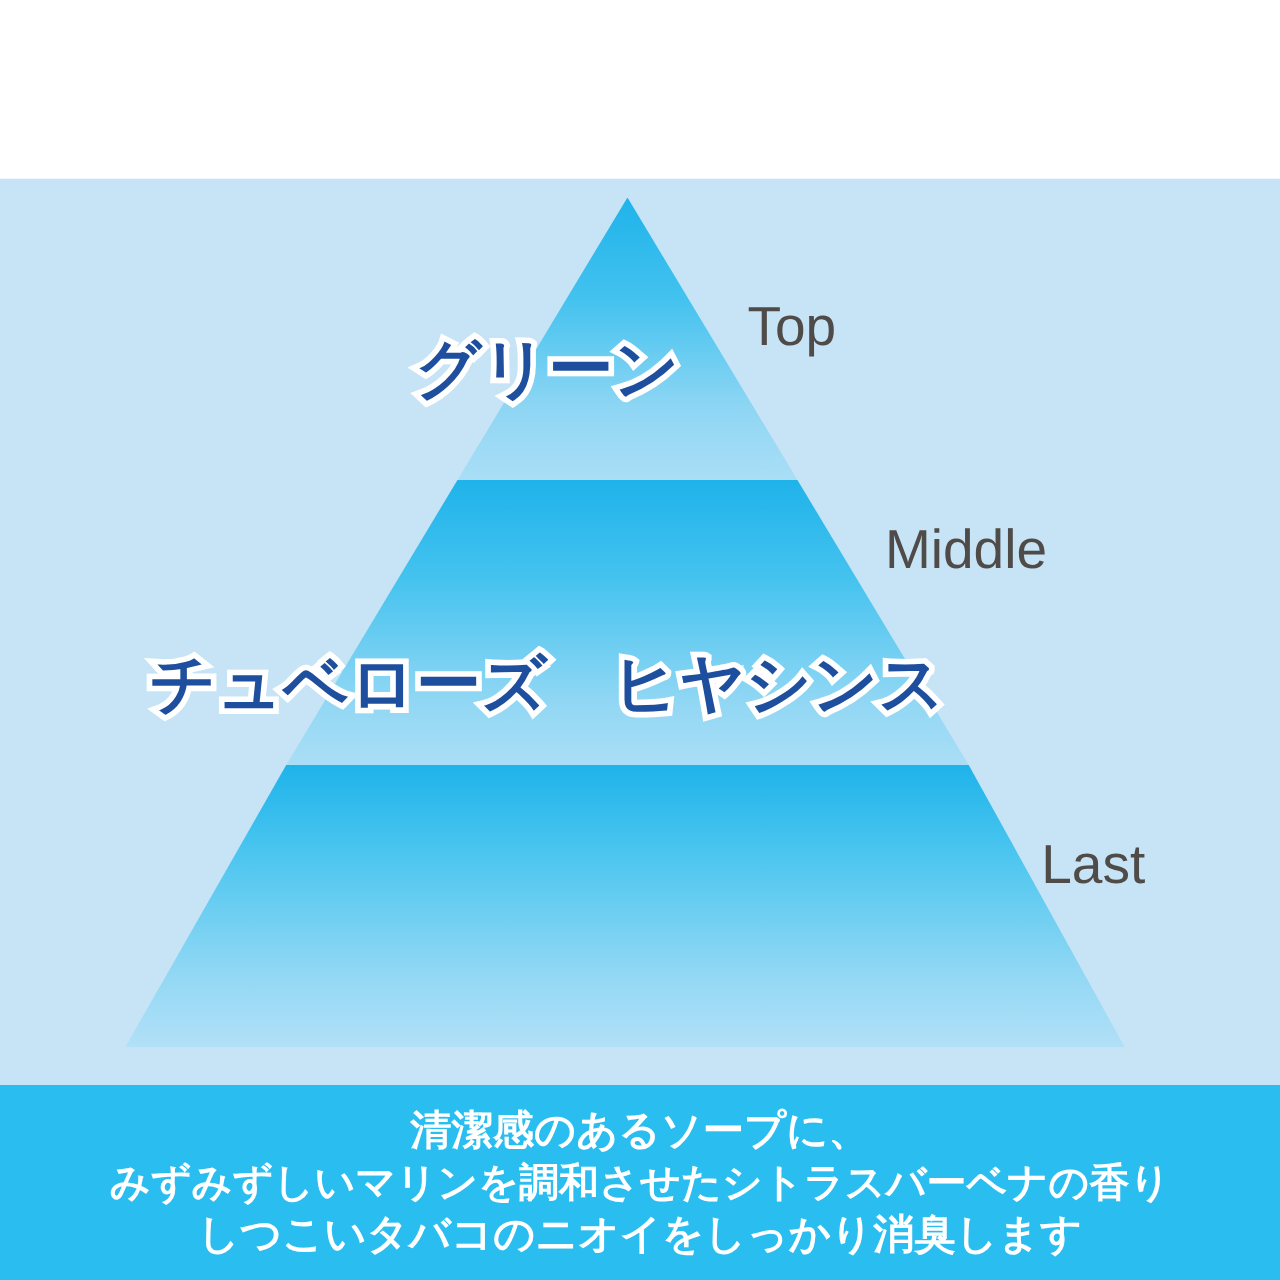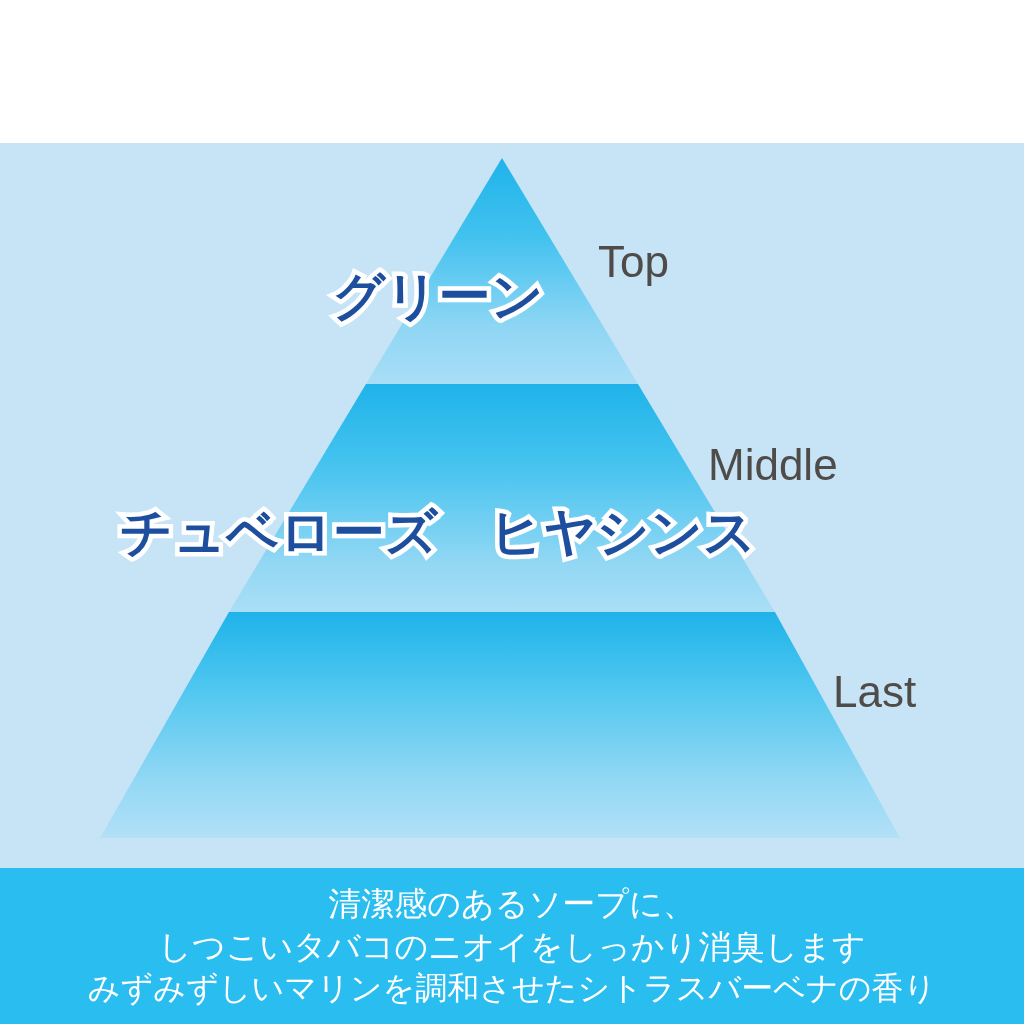--- a/index.html
+++ b/index.html
@@ -96,21 +96,21 @@
   .stage-label {
     position: absolute;
     color: #4f4b49;
     font-family: "Liberation Sans", "DejaVu Sans", sans-serif;
     font-size: 44px;
     font-weight: 400;
     line-height: 1;
     white-space: nowrap;
   }
   .label-top    { left: 598px; top: 65px; margin-top: 32px; }
-  .label-middle { left: 708px; top: 300px; }
+  .label-middle { left: 708px; top: 275px; }
   .label-last   { left: 833px; top: 527px; }
 
   
   .note {
     position: absolute;
     width: 876px;
     text-align: center;
     color: #1e4f9e;
     font-family: "DejaVu Sans", "Liberation Sans", sans-serif;
     font-size: 50px;
@@ -118,41 +118,41 @@
     line-height: 1;
     white-space: pre;
     -webkit-text-stroke: 9px #ffffff;
     paint-order: stroke fill;
     text-shadow:
       0 0 3px rgba(255,255,255,0.95),
       0 0 6px rgba(255,255,255,0.6);
   }
   .note-top     { top: 127px; font-size: 52px; }
   .note-mid-1   { top: 290px; font-size: 52px; }
-  .note-mid-2   { top: 363px; font-size: 52px; letter-spacing: 0px; }
+  .note-mid-2   { top: 379px; font-size: 52px; letter-spacing: 0px; }
   .note-bot     { top: 558px; font-size: 56px; }
 
   
   .footer-band {
     position: absolute;
     left: 0;
     top: 868px;
     width: 1024px;
     height: 156px;
     background: #29bdf0;
     display: flex;
     flex-direction: column;
     align-items: center;
     justify-content: center;
   }
   .footer-line {
     color: #ffffff;
     font-family: "DejaVu Sans", "Liberation Sans", sans-serif;
     font-size: 33px;
-    font-weight: 400;
+    font-weight: 700;
     line-height: 1.28;
     white-space: nowrap;
     text-align: center;
   }
   .footer-line.l2 { font-size: 32px; }
 </style>
 </head>
 <body>
 
 <div class="poster">
@@ -169,17 +169,17 @@
     <div class="stage-label label-top">Top</div>
     <div class="stage-label label-middle">Middle</div>
     <div class="stage-label label-last">Last</div>
 
     <div class="note note-top">グリーン</div>
     <div class="note note-mid-2">チュベローズ　ヒヤシンス</div>
   </div>
 
   <div class="footer-band">
     <div class="footer-line l1">清潔感のあるソープに、</div>
+    <div class="footer-line l2">みずみずしいマリンを調和させたシトラスバーベナの香り</div>
     <div class="footer-line l3">しつこいタバコのニオイをしっかり消臭します</div>
-    <div class="footer-line l2">みずみずしいマリンを調和させたシトラスバーベナの香り</div>
   </div>
 
 </div>
 
 </body></html>

